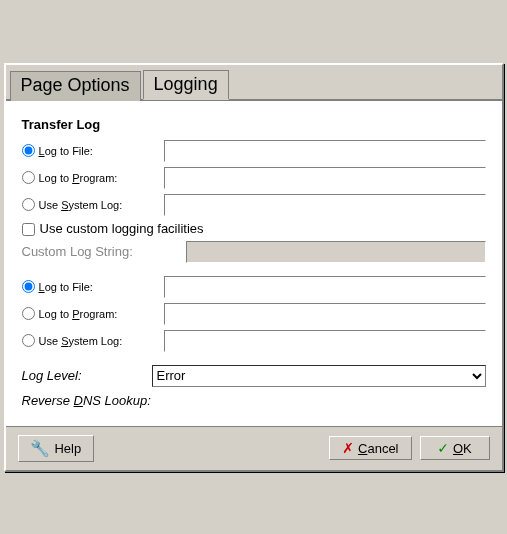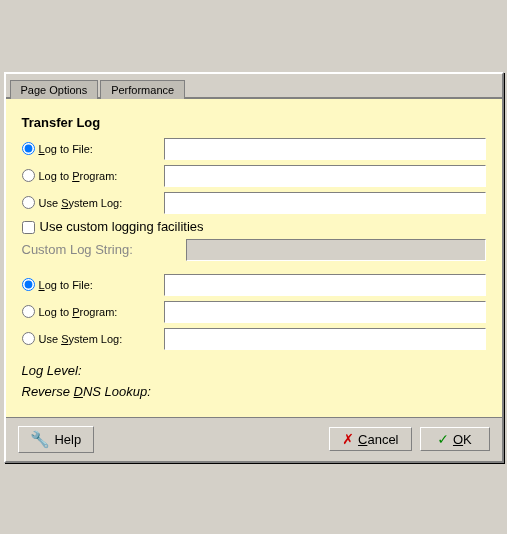--- a/index.html
+++ b/index.html
@@ -28,37 +28,37 @@
       padding-top: 4px;
       padding-left: 4px;
     }
     .tab {
       padding: 3px 10px;
       border: 1px solid #808080;
       border-bottom: none;
       background: #d4d0c8;
       cursor: pointer;
       margin-right: 2px;
-      font-size: 11px;
+      font-size: 18px;
       position: relative;
       bottom: -1px;
     }
     .tab.active {
       background: #d4d0c8;
       border-bottom: 2px solid #d4d0c8;
       font-weight: normal;
       z-index: 1;
     }
     .tab:not(.active) {
       background: #c0bdb5;
       bottom: -2px;
     }
     .content {
       padding: 12px 16px;
-      background: #fef9c3;
+      background: #ffffff;
     }
     .section-title {
       font-weight: bold;
       font-size: 13px;
       margin-bottom: 8px;
       margin-top: 4px;
     }
     .form-group {
       display: flex;
       align-items: center;
@@ -178,22 +178,22 @@
   </style>
 </head>
 <body>
 
 <div class="dialog">
 
   <div class="tabs">
     <div class="tab">
       <span>Page Options</span>
     </div>
-    <div class="tab">
-      <span>Performance</span>
+    <div class="tab active">
+      <span>Logging</span>
     </div>
   </div>
 
   <div class="content">
 
     <div class="section-title">Transfer Log</div>
 
     <div class="radio-group">
       <input type="radio" name="transfer" id="tl_file" checked="" style="">
       <label for="tl_file" style="min-width:125px;">
@@ -252,20 +252,27 @@
       <label for="el_sys" style="min-width:125px;">
         Use <span class="underline">S</span>ystem Log:
       </label>
       <input type="text" style="">
     </div>
 
     <div class="section-divider"></div>
 
     <div class="select-row">
       <label>Log Level:</label>
+      <select>
+        <option>Error</option>
+        <option>Warn</option>
+        <option>Notice</option>
+        <option>Info</option>
+        <option>Debug</option>
+      </select>
     </div>
 
     <div class="select-row">
       <label>
         Reverse <span class="underline">D</span>NS Lookup:
       </label>
     </div>
 
   </div>
 

